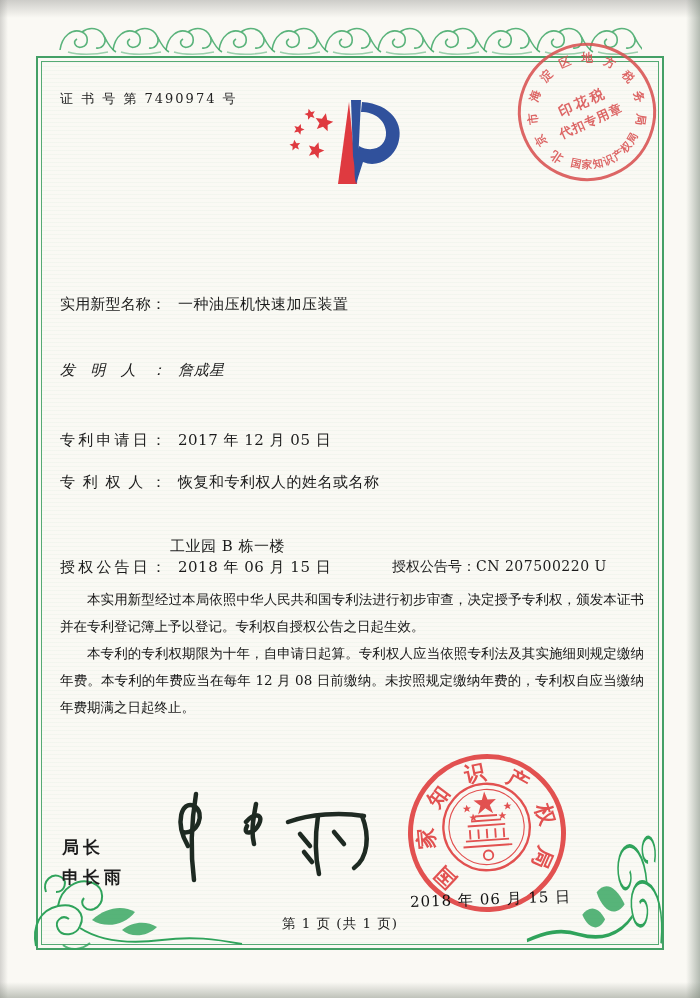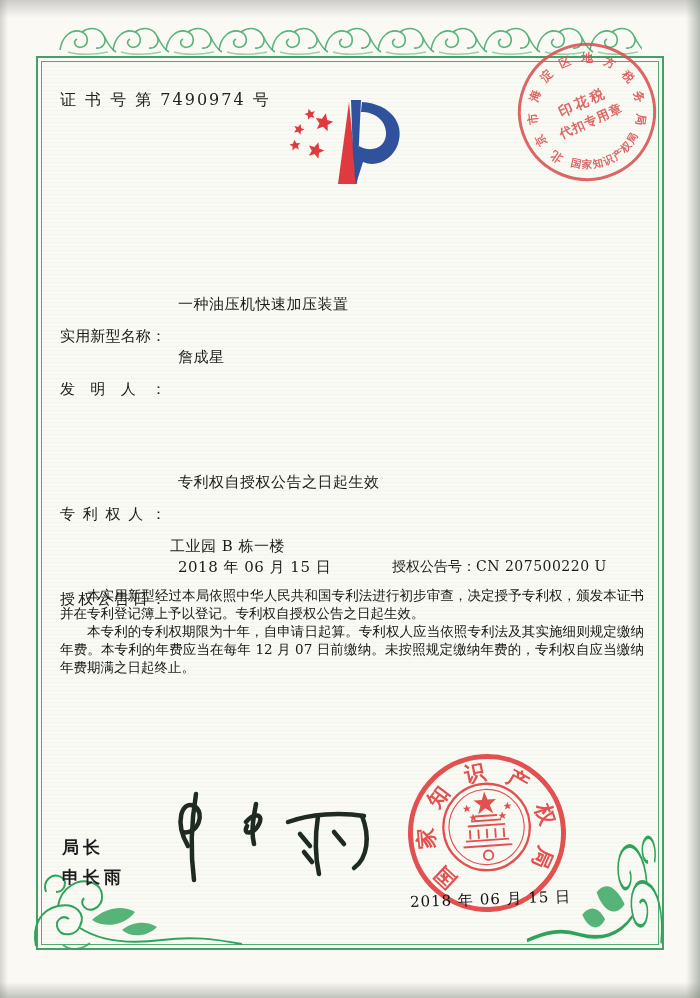--- a/index.html
+++ b/index.html
@@ -25,37 +25,37 @@
     border:2px solid #44a066;box-sizing:border-box;
   }
   .frame-inner{
     position:absolute;left:3px;top:3px;right:3px;bottom:3px;
     border:1px solid #55aa74;
     background:repeating-linear-gradient(180deg,rgba(120,185,150,.06) 0 1px,rgba(0,0,0,0) 1px 4px);
   }
   .ornament{position:absolute;pointer-events:none;}
 
   
-  .cert-no{position:absolute;left:60px;top:90px;font-size:16px;letter-spacing:2px;color:#222;}
+  .cert-no{position:absolute;left:60px;top:90px;font-size:13px;letter-spacing:2px;color:#222;}
   .logo{position:absolute;left:283px;top:96px;width:134px;height:100px;}
   .title{
     position:absolute;left:36px;top:198px;width:628px;text-align:center;
     font-size:35px;font-weight:700;letter-spacing:9px;color:#1d1d1d;
   }
 
   
   .row{position:absolute;left:60px;font-size:15px;color:#1b1b1b;white-space:nowrap;}
-  .flabel{display:inline-block;width:106px;text-align:justify;text-align-last:justify;vertical-align:top;margin-top:32px;}
+  .flabel{display:inline-block;width:106px;text-align:justify;text-align-last:justify;vertical-align:top;}
   .fvalue{display:inline-block;margin-left:12px;letter-spacing:.5px;}
   .addr2{position:absolute;left:170px;top:537px;font-size:15px;letter-spacing:.5px;}
   .grantno{position:absolute;left:392px;top:558px;font-size:14px;white-space:nowrap;}
 
   
   .paras{position:absolute;left:60px;top:586px;width:584px;}
-  .paras p{margin:0;font-size:13.5px;line-height:18px;text-align:justify;text-indent:2em;color:#161616;}
+  .paras p{margin:0;font-size:13.5px;line-height:27px;text-align:justify;text-indent:2em;color:#161616;}
 
   
   .signer-title{position:absolute;left:62px;top:836px;font-size:17px;font-weight:700;letter-spacing:4px;}
   .signer-name{position:absolute;left:62px;top:866px;font-size:17px;font-weight:700;letter-spacing:4px;}
   .signature{position:absolute;left:150px;top:788px;width:250px;height:100px;}
 
   
   .seal{position:absolute;left:404px;top:750px;width:166px;height:166px;transform:rotate(-4deg);opacity:.92;}
   .seal-ring{position:absolute;left:4px;top:4px;right:4px;bottom:4px;border:5px solid #e04343;border-radius:50%;}
   .seal-arc span{font-weight:700;color:#e04343;font-family:"DejaVu Serif",serif;}
@@ -155,37 +155,40 @@
     <use href="#star5" transform="translate(27,18) scale(0.9) rotate(-15)"></use>
     <use href="#star5" transform="translate(16,33) scale(0.9) rotate(20)"></use>
     <use href="#star5" transform="translate(12,49) scale(0.9) rotate(-8)"></use>
     <use href="#star5" transform="translate(33,54) scale(1.35) rotate(18)"></use>
   </svg>
 
 
   <div class="row" style="top:295px;">
     <span class="flabel">实用新型名称：</span><span class="fvalue">一种油压机快速加压装置</span>
   </div>
-  <div class="row" style="top:348px;">
+  <div class="row" style="top:361px;font-style:italic;">
     <span class="flabel">发明人：</span><span class="fvalue">詹成星</span>
   </div>
+  <div class="row" style="top:431px;">
+    <span class="flabel">专利申请日：</span><span class="fvalue">2017 年 12 月 05 日</span>
+  </div>
   <div class="row" style="top:473px;">
-    <span class="flabel">专利权人：</span><span class="fvalue">专利权自授权公告之日起生效</span>
+    <span class="flabel">专利权人：</span><span class="fvalue">恢复和专利权人的姓名或名称</span>
   </div>
   <div class="addr2">工业园 B 栋一楼</div>
   <div class="row" style="top:558px;">
     <span class="flabel">授权公告日：</span><span class="fvalue">2018 年 06 月 15 日</span>
   </div>
   <div class="grantno">
     <span>授权公告号：</span><span style="letter-spacing:.5px;">CN 207500220 U</span>
   </div>
 
   <div class="paras">
     <p>本实用新型经过本局依照中华人民共和国专利法进行初步审查，决定授予专利权，颁发本证书并在专利登记簿上予以登记。专利权自授权公告之日起生效。</p>
-    <p>本专利的专利权期限为十年，自申请日起算。专利权人应当依照专利法及其实施细则规定缴纳年费。本专利的年费应当在每年 12 月 07 日前缴纳。未按照规定缴纳年费的，专利权自应当缴纳年费期满之日起终止。</p>
+    <p>本专利的专利权期限为十年，自申请日起算。专利权人应当依照专利法及其实施细则规定缴纳年费。本专利的年费应当在每年 12 月 08 日前缴纳。未按照规定缴纳年费的，专利权自应当缴纳年费期满之日起终止。</p>
   </div>
 
   <div class="signer-title">局长</div>
   <div class="signer-name">申长雨</div>
 
   <svg class="signature" viewBox="0 0 250 100">
     <g stroke="#1e2a22" stroke-width="4.5" fill="none" stroke-linecap="round" stroke-linejoin="round">
       <path d="M38,58 C24,34 32,12 44,18 C56,24 48,48 32,44"></path>
       <path d="M46,6 C42,30 40,62 44,92"></path>
       <path d="M96,34 C104,24 114,26 109,36 C104,46 92,48 97,38"></path>
@@ -255,14 +258,15 @@
         <span style="position: absolute; left: 50%; top: 50%; font-size: 10.5px; transform: translate(-50%, -50%) rotate(168deg) translateY(-53px) rotate(180deg);">产</span>
         <span style="position: absolute; left: 50%; top: 50%; font-size: 10.5px; transform: translate(-50%, -50%) rotate(156deg) translateY(-53px) rotate(180deg);">权</span>
         <span style="position: absolute; left: 50%; top: 50%; font-size: 10.5px; transform: translate(-50%, -50%) rotate(144deg) translateY(-53px) rotate(180deg);">局</span>
       </div>
     <div class="stamp-center">
       <div class="stamp-c1">印花税</div>
       <div class="stamp-c2">代扣专用章</div>
     </div>
   </div>
 
+  <div class="footer">第 1 页 (共 1 页)</div>
 
 </div>
 
 </body></html>

